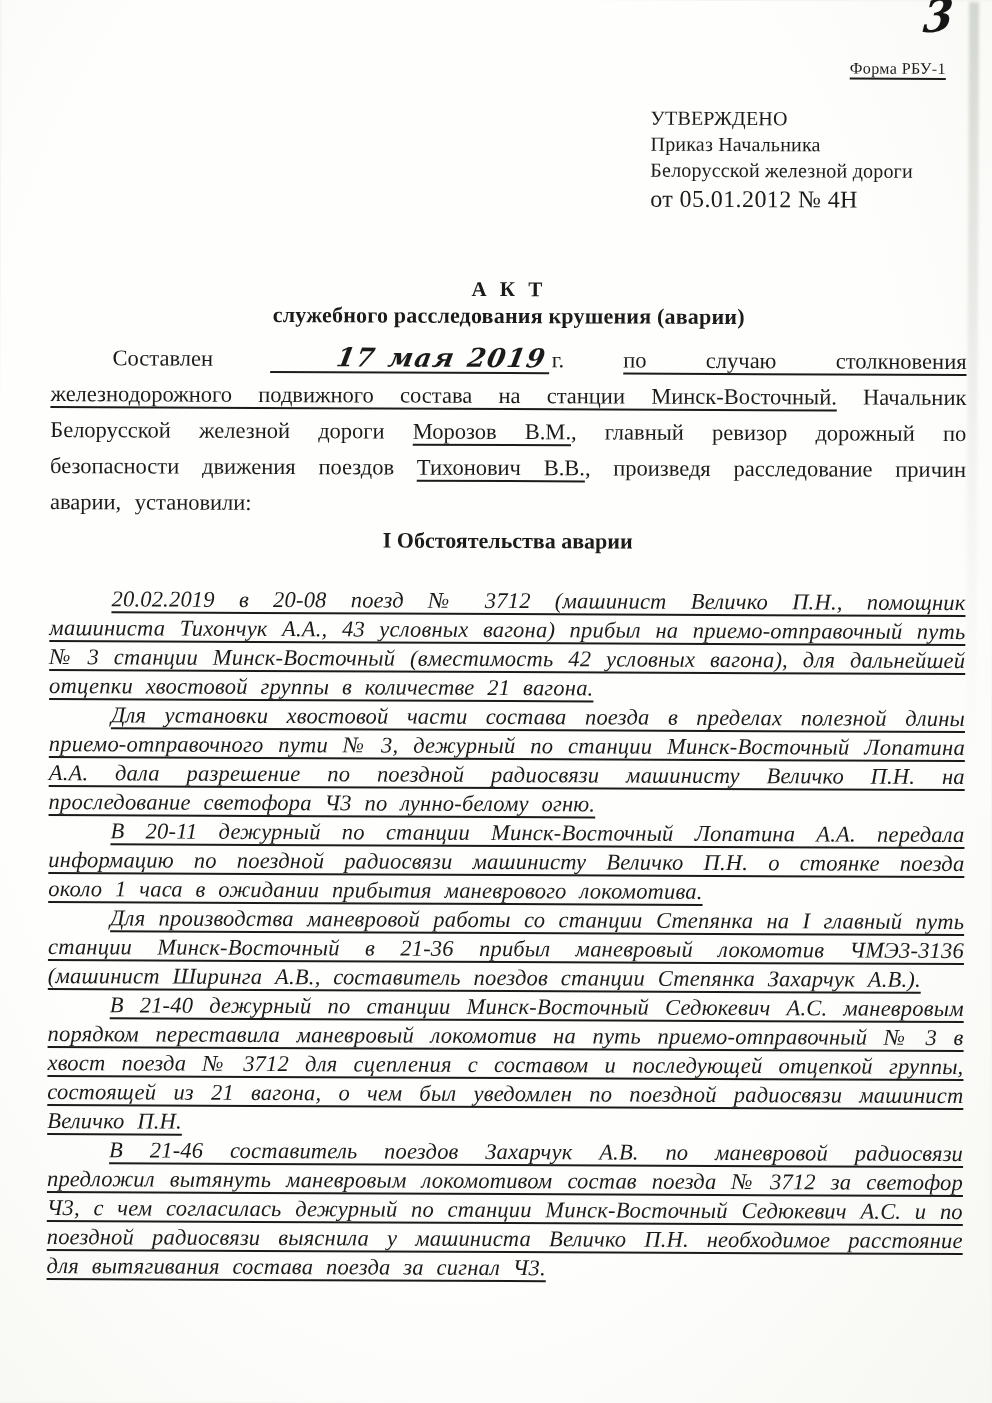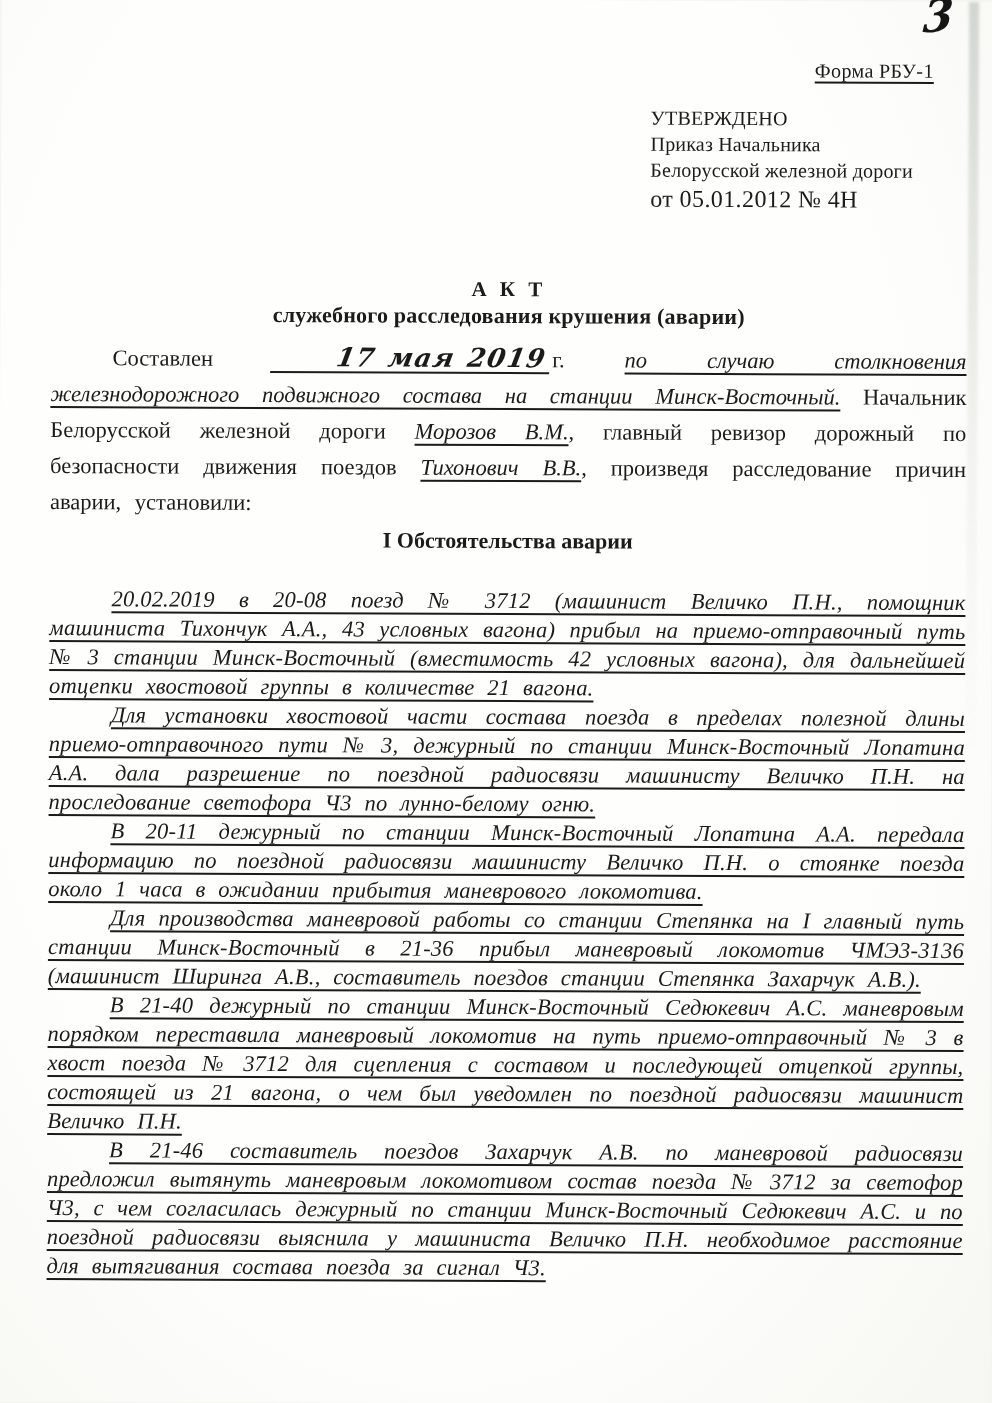--- a/index.html
+++ b/index.html
@@ -28,22 +28,22 @@
   }
   .page-number {
     position: absolute; left: 921px; top: -10px;
     font-family: "DejaVu Serif", serif;
     font-style: italic; font-weight: 700;
     font-size: 44px; line-height: 48px;
     transform: rotate(-7deg) skewX(-10deg);
     color: #161616;
   }
   .form-label {
-    position: absolute; top: 58px; right: 60px;
-    font-size: 20px; letter-spacing: 0.4px;
+    position: absolute; top: 58px; right: 48px;
+    font-size: 16px; letter-spacing: 0.4px;
     text-decoration: underline;
     text-underline-offset: 4px;
     text-decoration-thickness: 1.5px;
   }
   .approval {
     position: absolute; left: 649px; top: 104px;
     font-size: 20px; line-height: 26px;
     letter-spacing: 0.2px;
   }
   .approval .approval-line { white-space: nowrap; }
@@ -65,21 +65,20 @@
     font-size: 22px; font-weight: bold;
     line-height: 28px; letter-spacing: 0.2px;
   }
   .intro {
     margin: 12px 0 0 0;
     font-size: 22.5px; line-height: 36px;
     text-align: justify; text-indent: 62px;
     word-spacing: 8px;
   }
   .it-ul {
-    font-style: italic;
     text-decoration: underline;
     text-underline-offset: 5px;
     text-decoration-thickness: 1.5px;
   }
   .hand {
     display: inline-block;
     font-family: "DejaVu Serif", serif;
     font-style: italic; font-weight: 700;
     font-size: 26px; line-height: 26px;
     letter-spacing: 1.5px; word-spacing: 2px;

